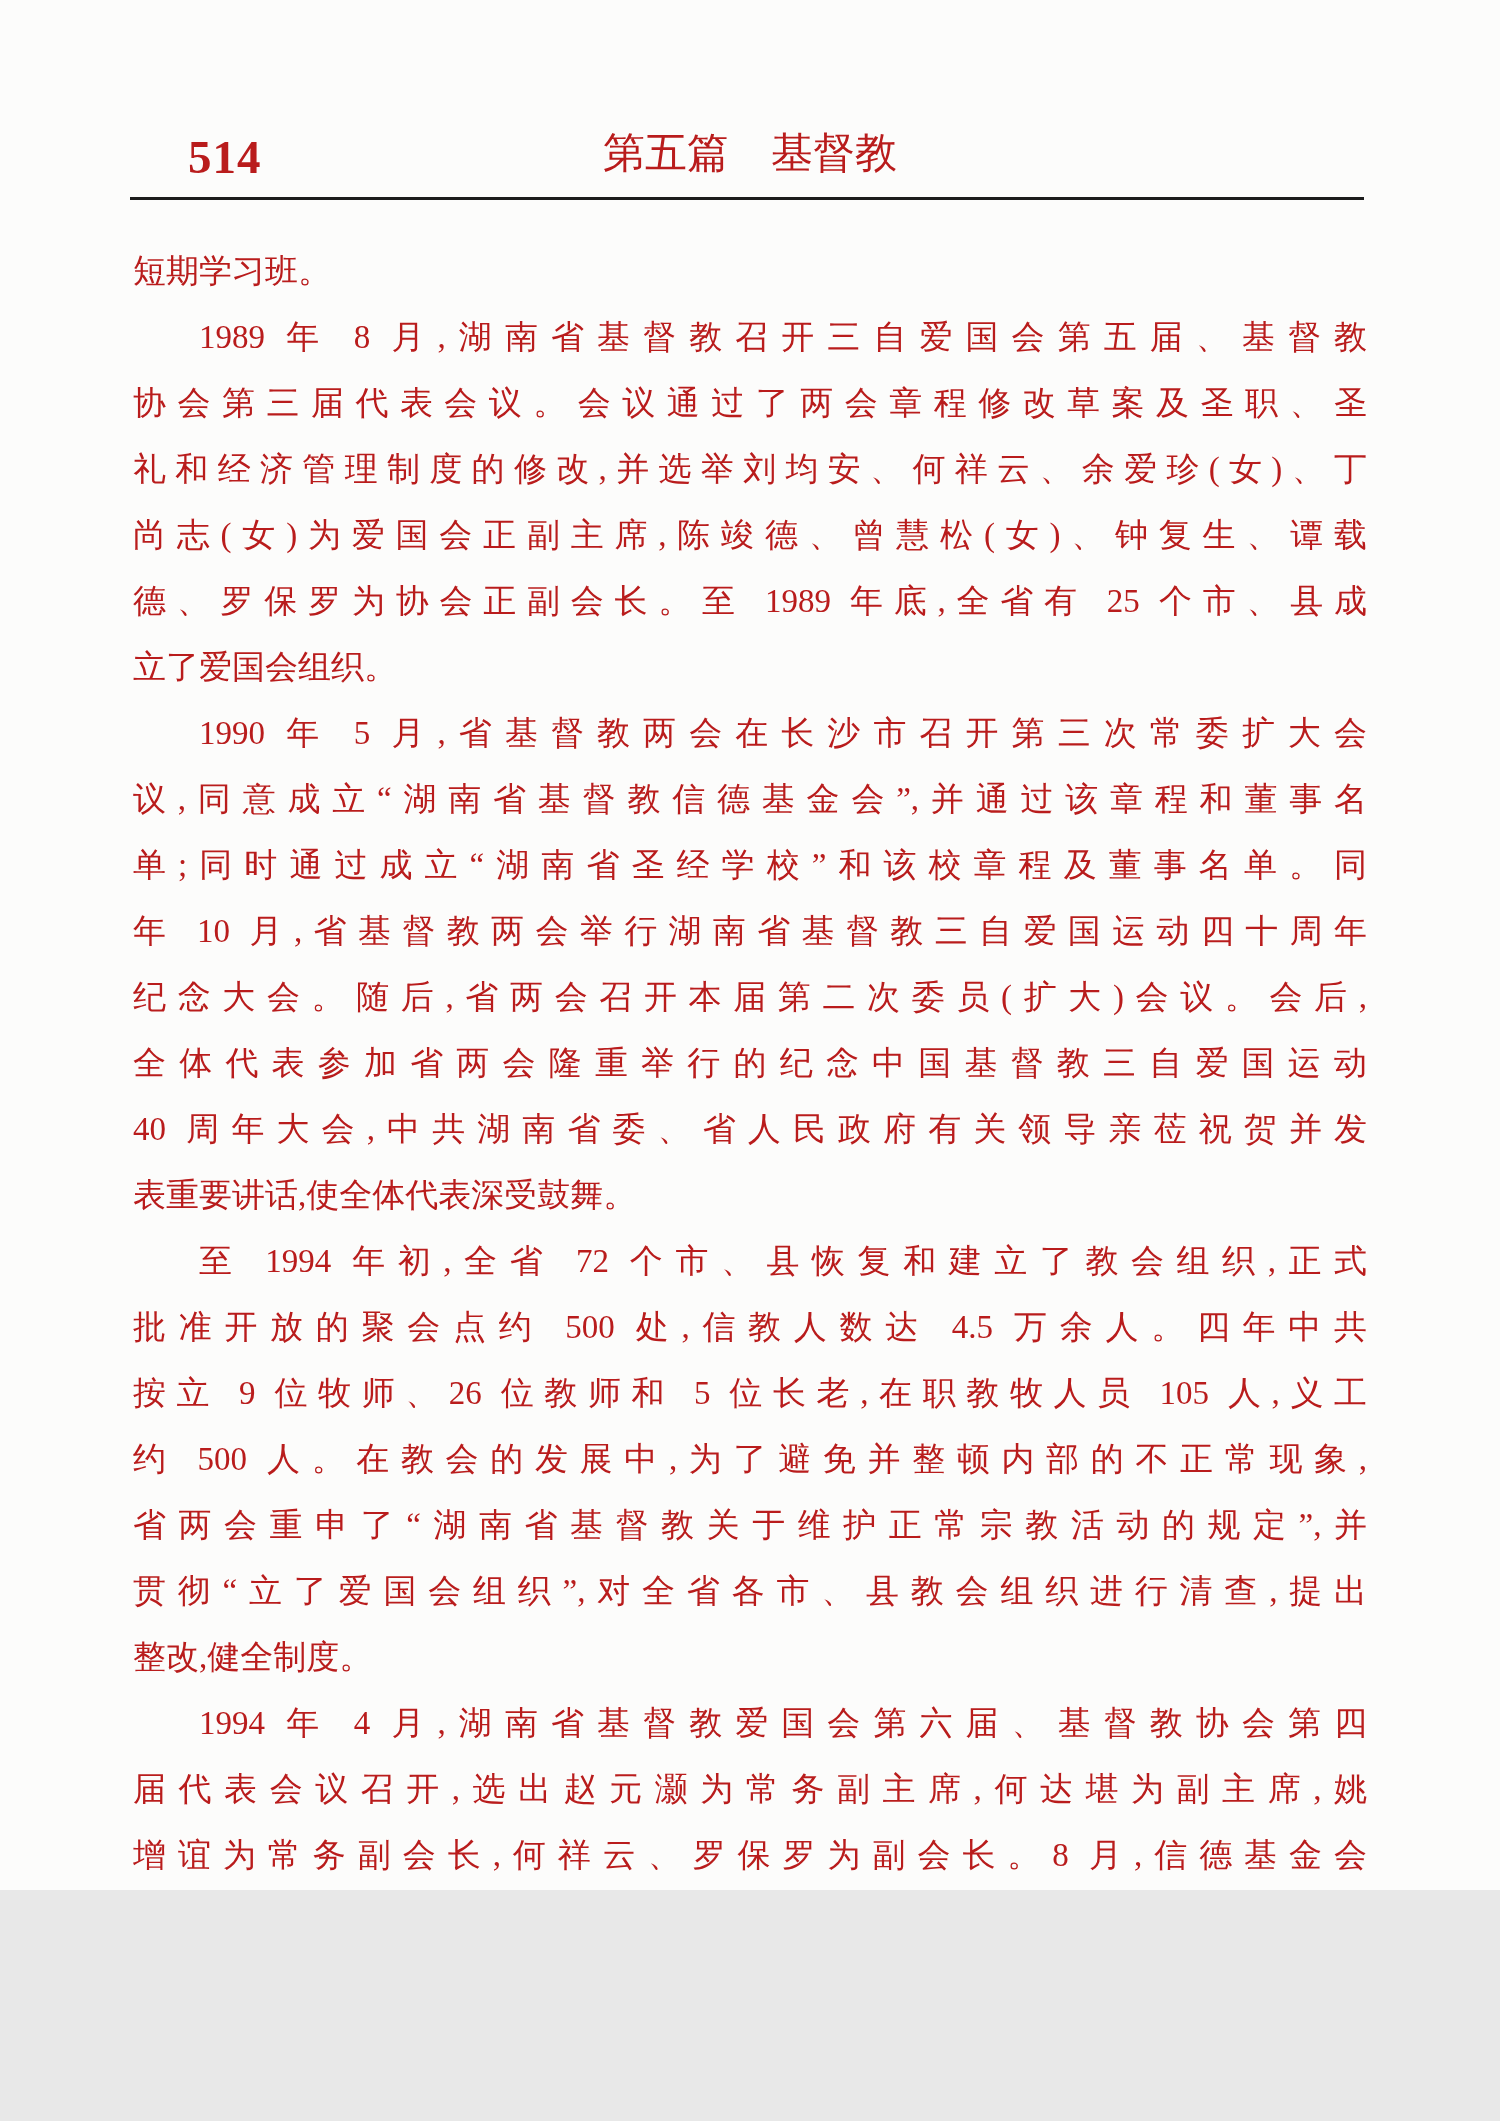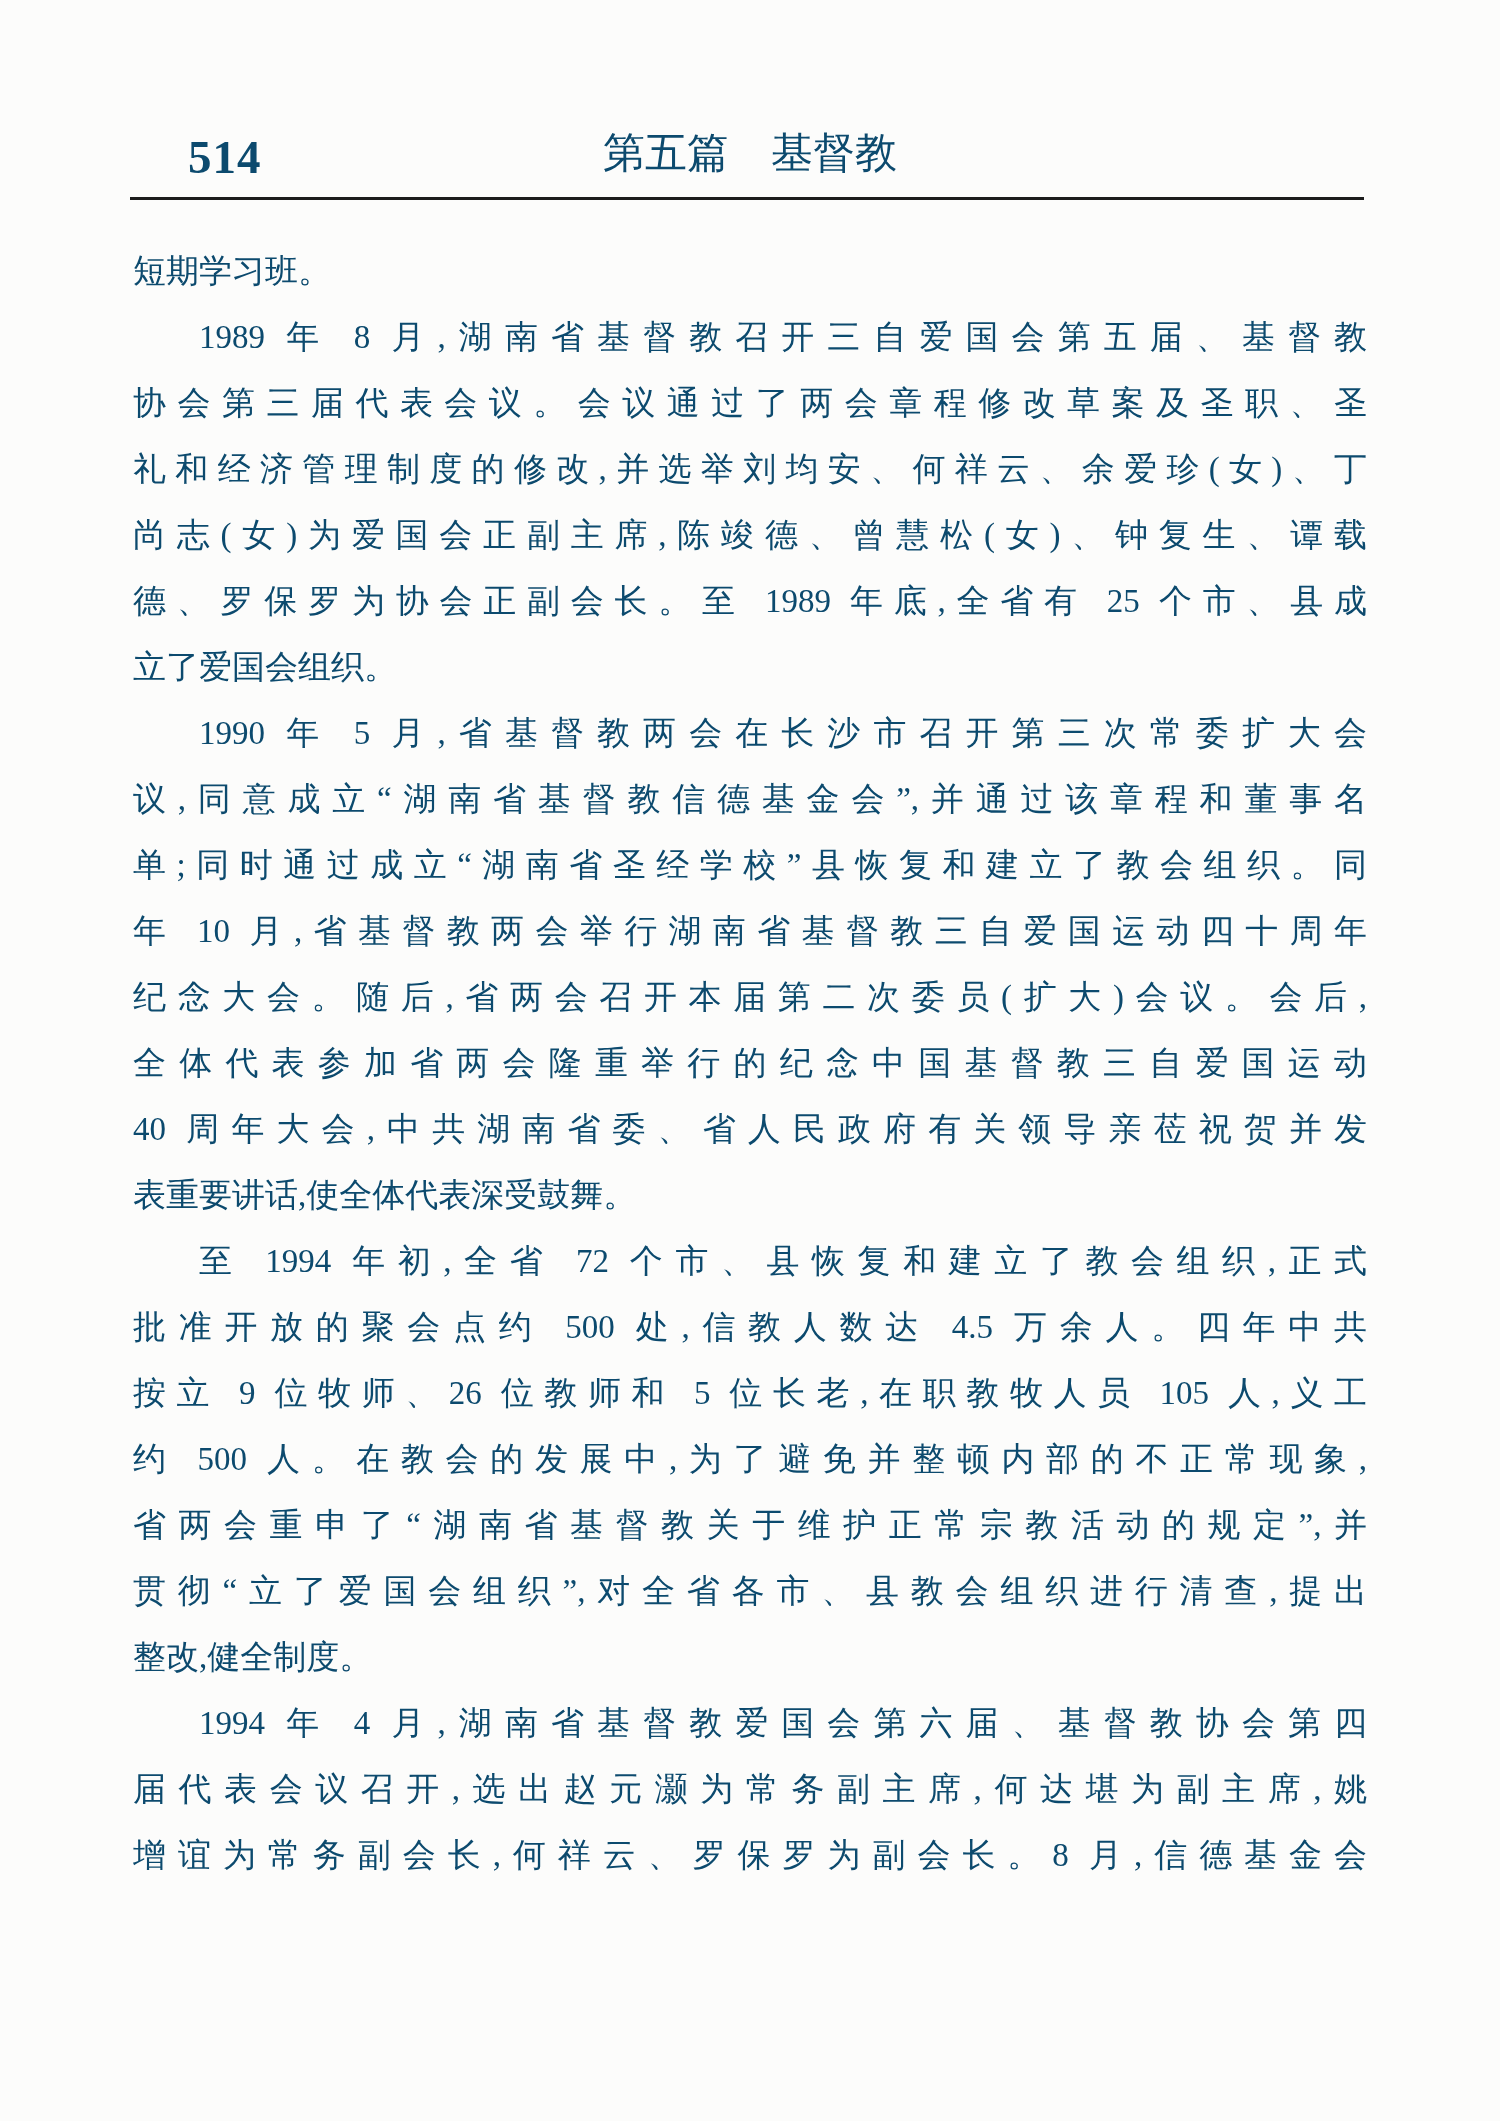--- a/index.html
+++ b/index.html
@@ -3,26 +3,26 @@
 <meta charset="utf-8">
 <style>
   html, body {
     margin: 0;
     padding: 0;
     background: #e8e8e8;
   }
   .page {
     position: relative;
     width: 1500px;
-    height: 2121px;
+    height: 1890px;
     margin: 0 auto;
     background: #fcfcfb;
     overflow: hidden;
     font-family: "Liberation Serif", "DejaVu Serif", serif;
-    color: #0c4a6e;
+    color: #b91c1c;
   }
   
   .running-head {
     position: absolute;
     top: 0; left: 0; right: 0;
     height: 0;
   }
   .pagenum {
     position: absolute;
     left: 188px;
@@ -89,21 +89,21 @@
   <div class="textblock">
     <div class="line end">短期学习班。</div>
     <div class="line indent">1989 年 8 月,湖南省基督教召开三自爱国会第五届、基督教</div>
     <div class="line">协会第三届代表会议。会议通过了两会章程修改草案及圣职、圣</div>
     <div class="line">礼和经济管理制度的修改,并选举刘均安、何祥云、余爱珍(女)、丁</div>
     <div class="line">尚志(女)为爱国会正副主席,陈竣德、曾慧松(女)、钟复生、谭载</div>
     <div class="line">德、罗保罗为协会正副会长。至 1989 年底,全省有 25 个市、县成</div>
     <div class="line end">立了爱国会组织。</div>
     <div class="line indent">1990 年 5 月,省基督教两会在长沙市召开第三次常委扩大会</div>
     <div class="line">议,同意成立“湖南省基督教信德基金会”,并通过该章程和董事名</div>
-    <div class="line">单;同时通过成立“湖南省圣经学校”县恢复和建立了教会组织。同</div>
+    <div class="line">单;同时通过成立“湖南省圣经学校”和该校章程及董事名单。同</div>
     <div class="line">年 10 月,省基督教两会举行湖南省基督教三自爱国运动四十周年</div>
     <div class="line">纪念大会。随后,省两会召开本届第二次委员(扩大)会议。会后,</div>
     <div class="line">全体代表参加省两会隆重举行的纪念中国基督教三自爱国运动</div>
     <div class="line">40 周年大会,中共湖南省委、省人民政府有关领导亲莅祝贺并发</div>
     <div class="line end">表重要讲话,使全体代表深受鼓舞。</div>
     <div class="line indent">至 1994 年初,全省 72 个市、县恢复和建立了教会组织,正式</div>
     <div class="line">批准开放的聚会点约 500 处,信教人数达 4.5 万余人。四年中共</div>
     <div class="line">按立 9 位牧师、26 位教师和 5 位长老,在职教牧人员 105 人,义工</div>
     <div class="line">约 500 人。在教会的发展中,为了避免并整顿内部的不正常现象,</div>
     <div class="line">省两会重申了“湖南省基督教关于维护正常宗教活动的规定”,并</div>

